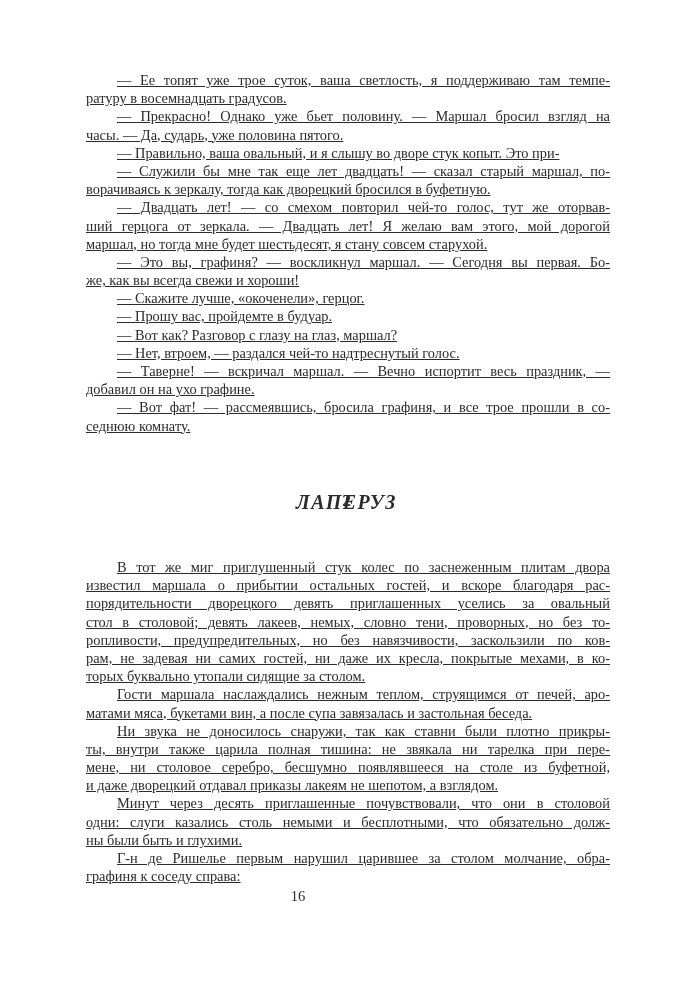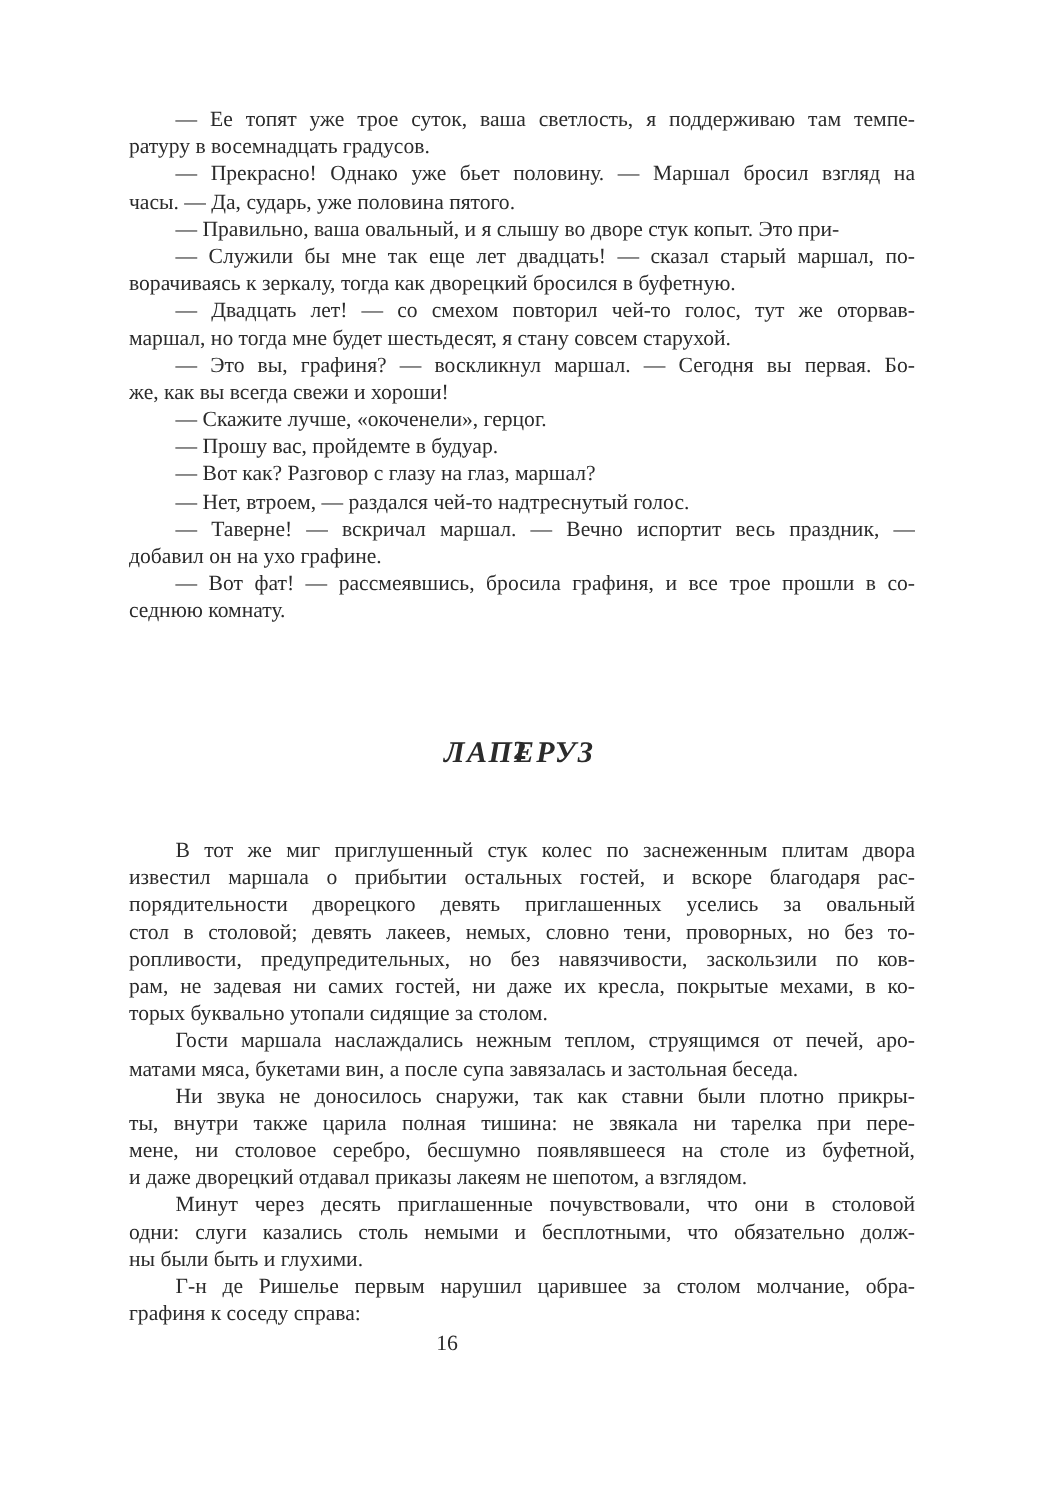--- a/index.html
+++ b/index.html
@@ -13,20 +13,21 @@
     width: 693px; height: 1000px;
     background: #ffffff;
     overflow: hidden;
     color: #2b2b2b;
   }
   .text-block {
     position: absolute;
     left: 86px;
     width: 524px;
     font-size: 14.4px;
+    text-decoration: underline;
   }
   #dialogue-block { top: 71px; }
   #body-block { top: 558px; }
   .para { margin: 0; padding: 0; }
   .line {
     height: 18.2px;
     line-height: 18.2px;
     overflow: hidden;
     text-align: justify;
     text-align-last: justify;
@@ -67,20 +68,21 @@
       </div>
       <div class="para">
         <div class="line">— Правильно, ваша овальный, и я слышу во дворе стук копыт. Это при-</div>
       </div>
       <div class="para">
         <div class="line">— Служили бы мне так еще лет двадцать! — сказал старый маршал, по-</div>
         <div class="line">ворачиваясь к зеркалу, тогда как дворецкий бросился в буфетную.</div>
       </div>
       <div class="para">
         <div class="line">— Двадцать лет! — со смехом повторил чей-то голос, тут же оторвав-</div>
+        <div class="line">ший герцога от зеркала. — Двадцать лет! Я желаю вам этого, мой дорогой</div>
         <div class="line">маршал, но тогда мне будет шестьдесят, я стану совсем старухой.</div>
       </div>
       <div class="para">
         <div class="line">— Это вы, графиня? — воскликнул маршал. — Сегодня вы первая. Бо-</div>
         <div class="line">же, как вы всегда свежи и хороши!</div>
       </div>
       <div class="para">
         <div class="line">— Скажите лучше, «окоченели», герцог.</div>
       </div>
       <div class="para">

